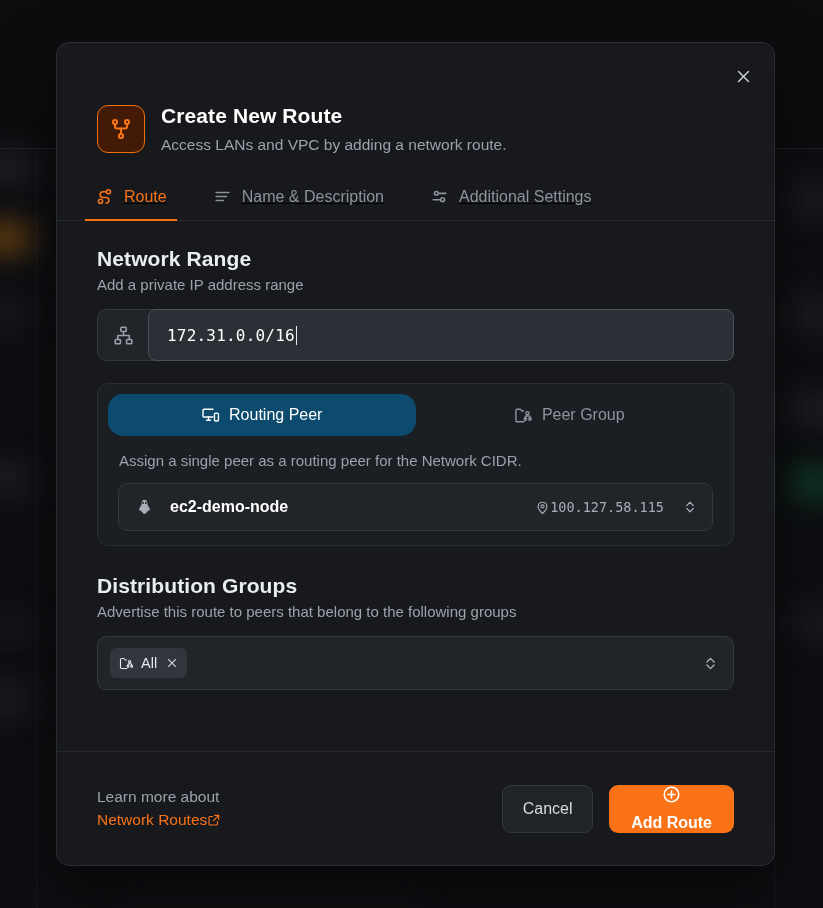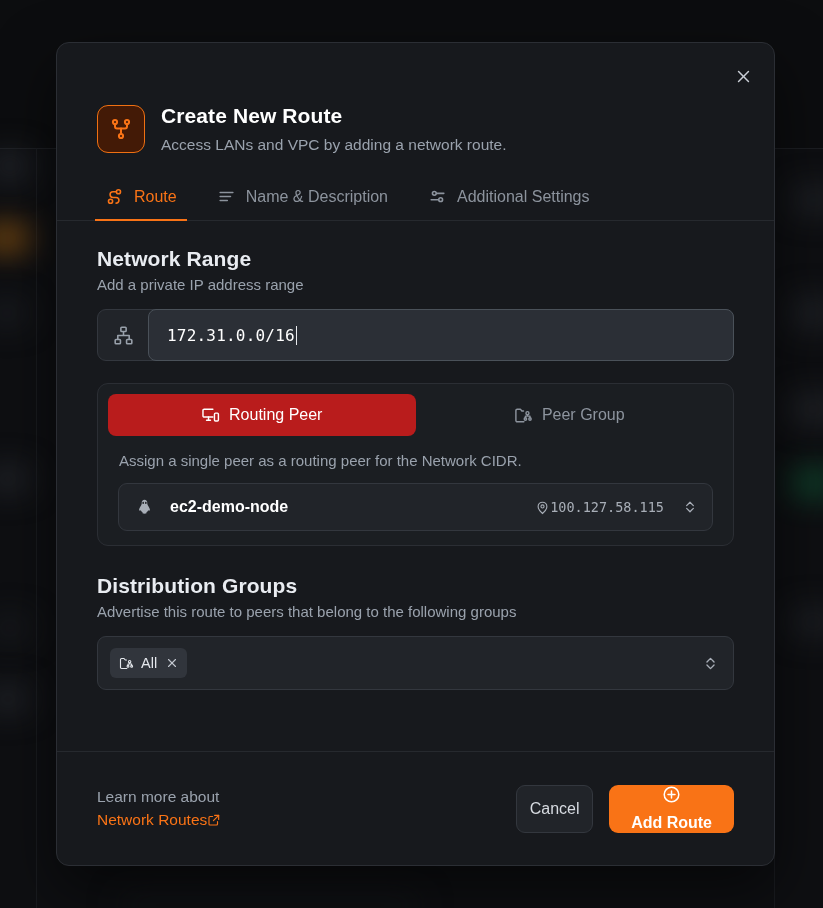--- a/index.html
+++ b/index.html
@@ -102,24 +102,26 @@
   .head-sub {
     font-size: 15.5px;
     color: #9aa2ad;
     margin-top: 6px;
     line-height: 1.3;
   }
 
   
   .tabs {
     display: flex;
-    padding: 0 38px;
+    gap: 6px;
+    padding: 0 28px;
     margin-top: 26px;
     border-bottom: 1px solid #26292e;
     position: relative;
+    text-decoration: underline;
   }
   .tab {
     display: flex;
     align-items: center;
     gap: 10px;
     padding: 6px 10px 14px 10px;
     font-size: 16px;
     color: #8c939d;
     cursor: pointer;
     position: relative;
@@ -204,22 +206,23 @@
     flex: 1;
     height: 42px;
     display: flex; align-items: center; justify-content: center;
     gap: 9px;
     font-size: 16px;
     color: #8d949e;
     border-radius: 8px;
     cursor: pointer;
   }
   .seg-btn.active {
-    background: #b91c1c;
+    background: #0c4a6e;
     color: #ffffff;
+    border-radius: 15px;
   }
   .peer-hint {
     font-size: 15px;
     color: #9aa2ad;
     margin: 16px 0 0 11px;
   }
   .peer-select {
     margin: 14px 10px 0 10px;
     height: 48px;
     background: #212429;
@@ -299,21 +302,21 @@
     height: 48px;
     border-radius: 9px;
     display: flex;
     align-items: center;
     justify-content: center;
     font-size: 16px;
     cursor: pointer;
     white-space: nowrap;
   }
   .btn-cancel {
-    width: 77px;
+    width: 91px;
     background: #212429;
     border: 1px solid #33373e;
     color: #d7dbe1;
   }
   .btn-primary {
     margin-left: 16px;
     padding: 0 22px;
     background: #f97316;
     color: #ffffff;
     font-weight: bold;

